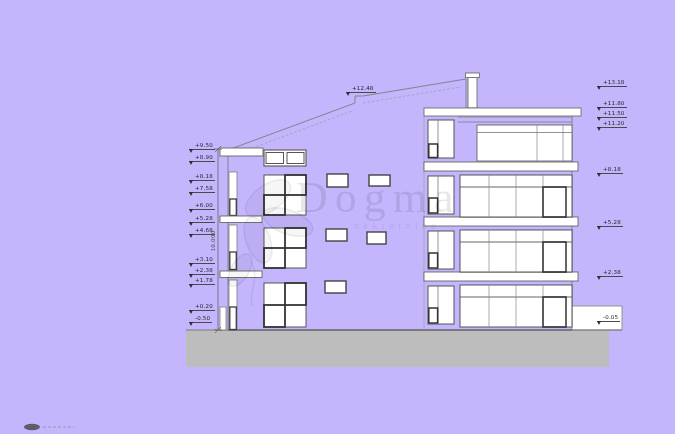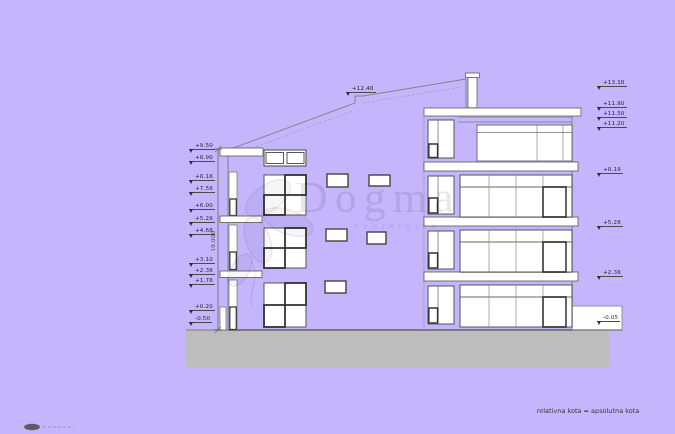--- a/index.html
+++ b/index.html
@@ -223,16 +223,15 @@
   <div class="marker" style="left:597px;top:165px"><span class="m-arrow"></span><span>+8.18</span></div>
   <div class="marker" style="left:597px;top:218px"><span class="m-arrow"></span><span>+5.28</span></div>
   <div class="marker" style="left:597px;top:268px"><span class="m-arrow"></span><span>+2.38</span></div>
   <div class="marker" style="left:597px;top:313px"><span class="m-arrow"></span><span>-0.05</span></div>
 
   <div class="marker" style="left:346px;top:84px"><span class="m-arrow"></span><span>+12.48</span></div>
 
   <div class="dim-text">10.000</div>
 
   <div class="legend">
-    <div>relativna kota = apsolutna kota</div>
   </div>
 
 </div>
 
 </body></html>

